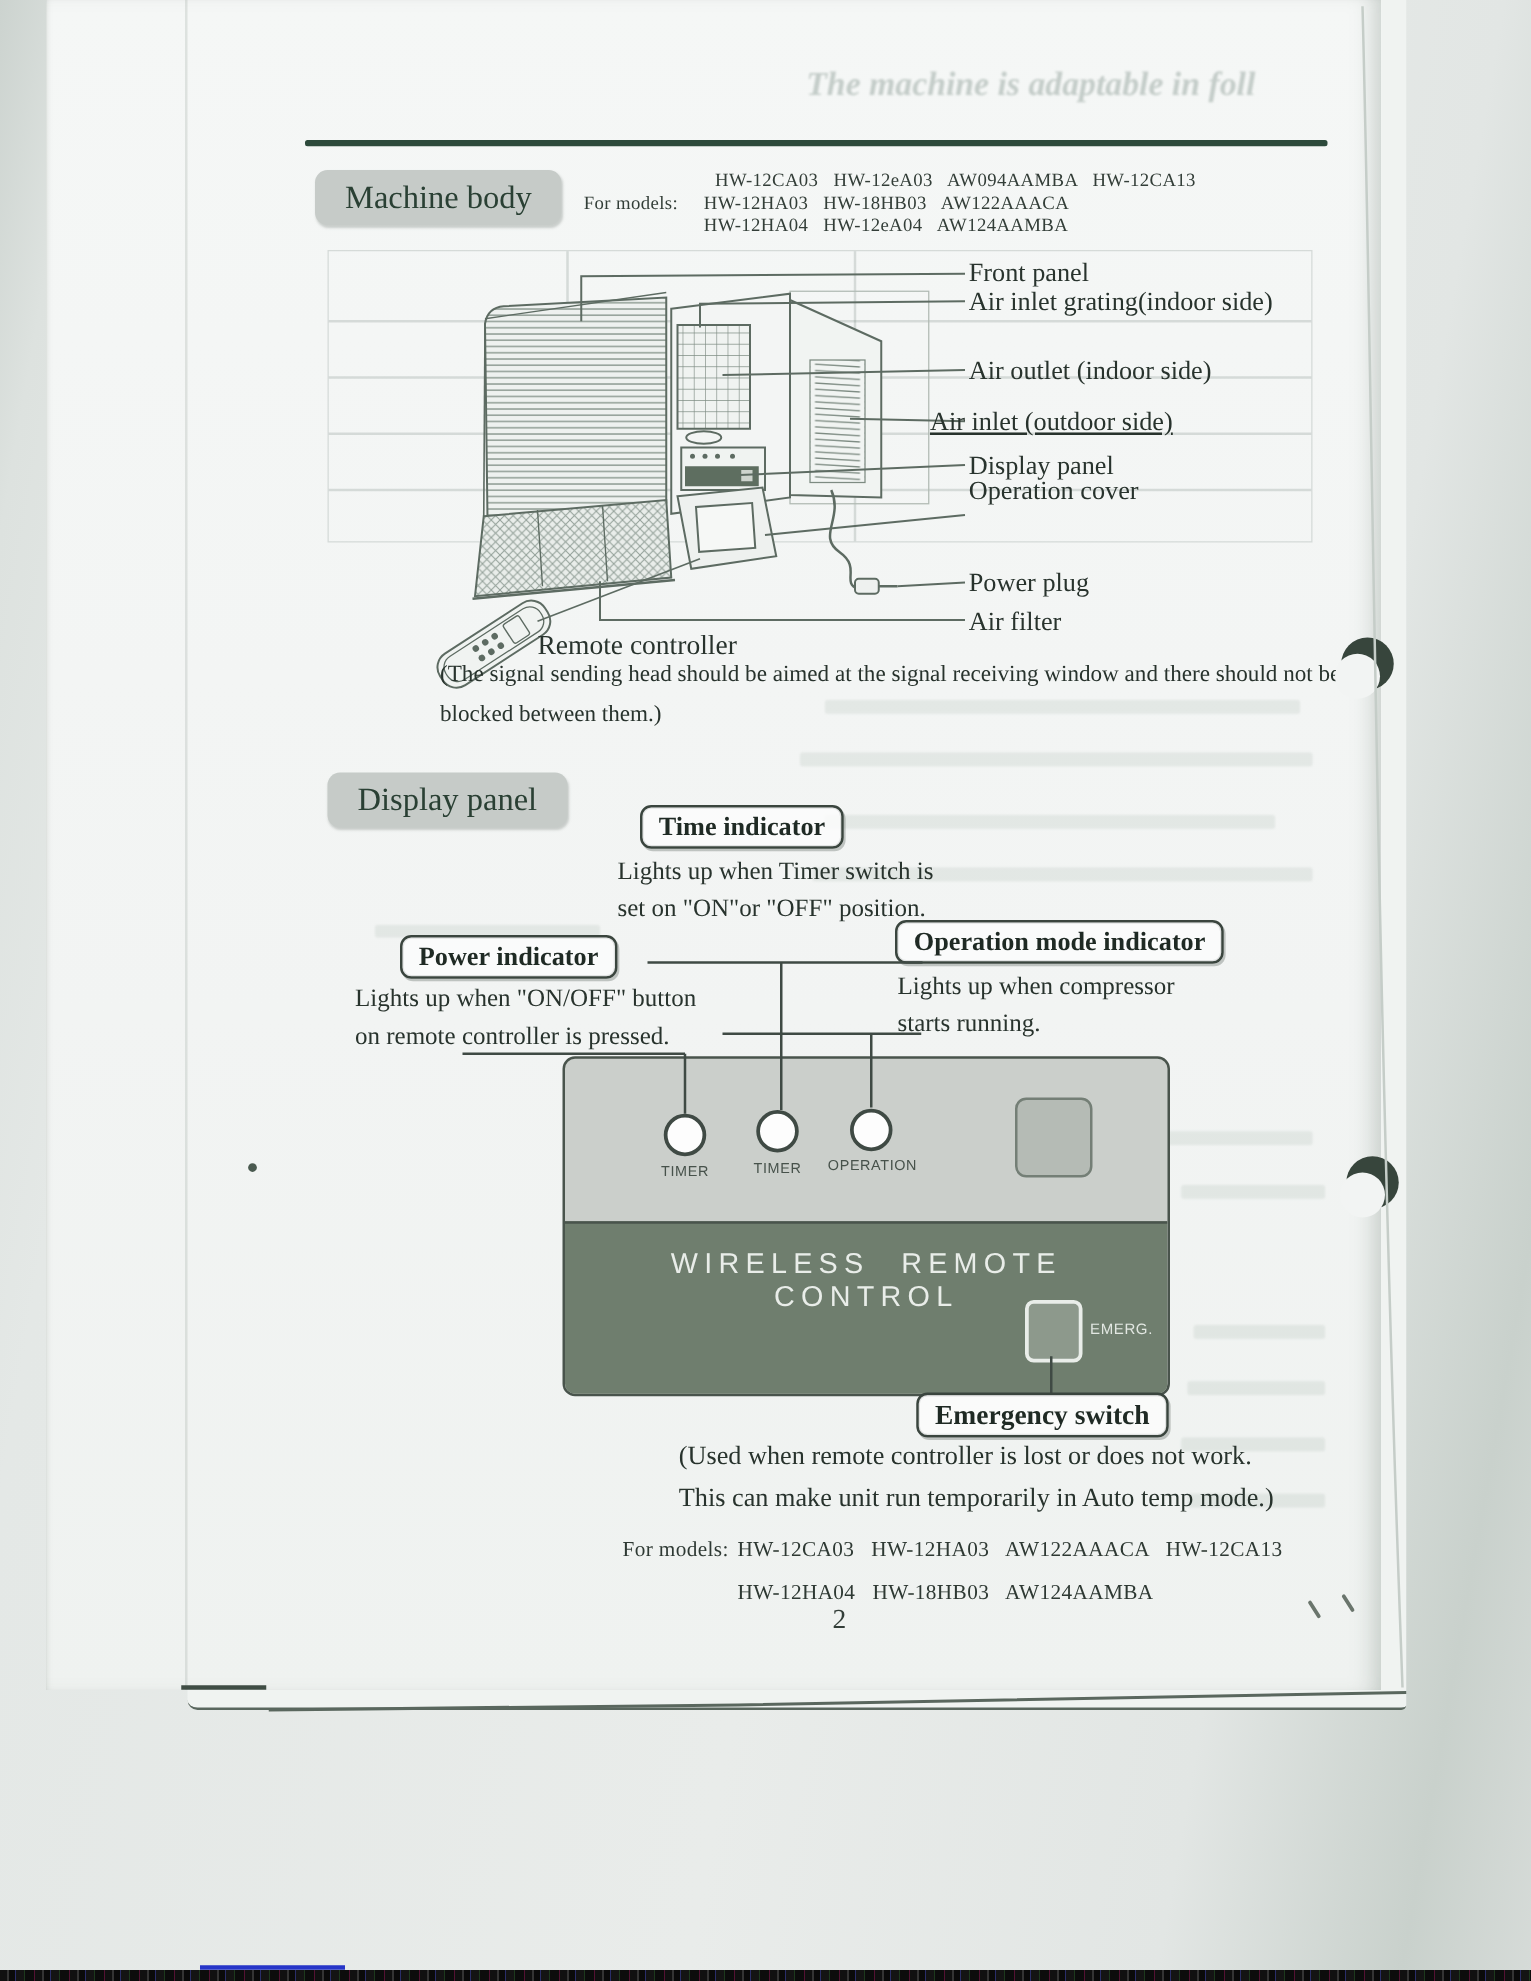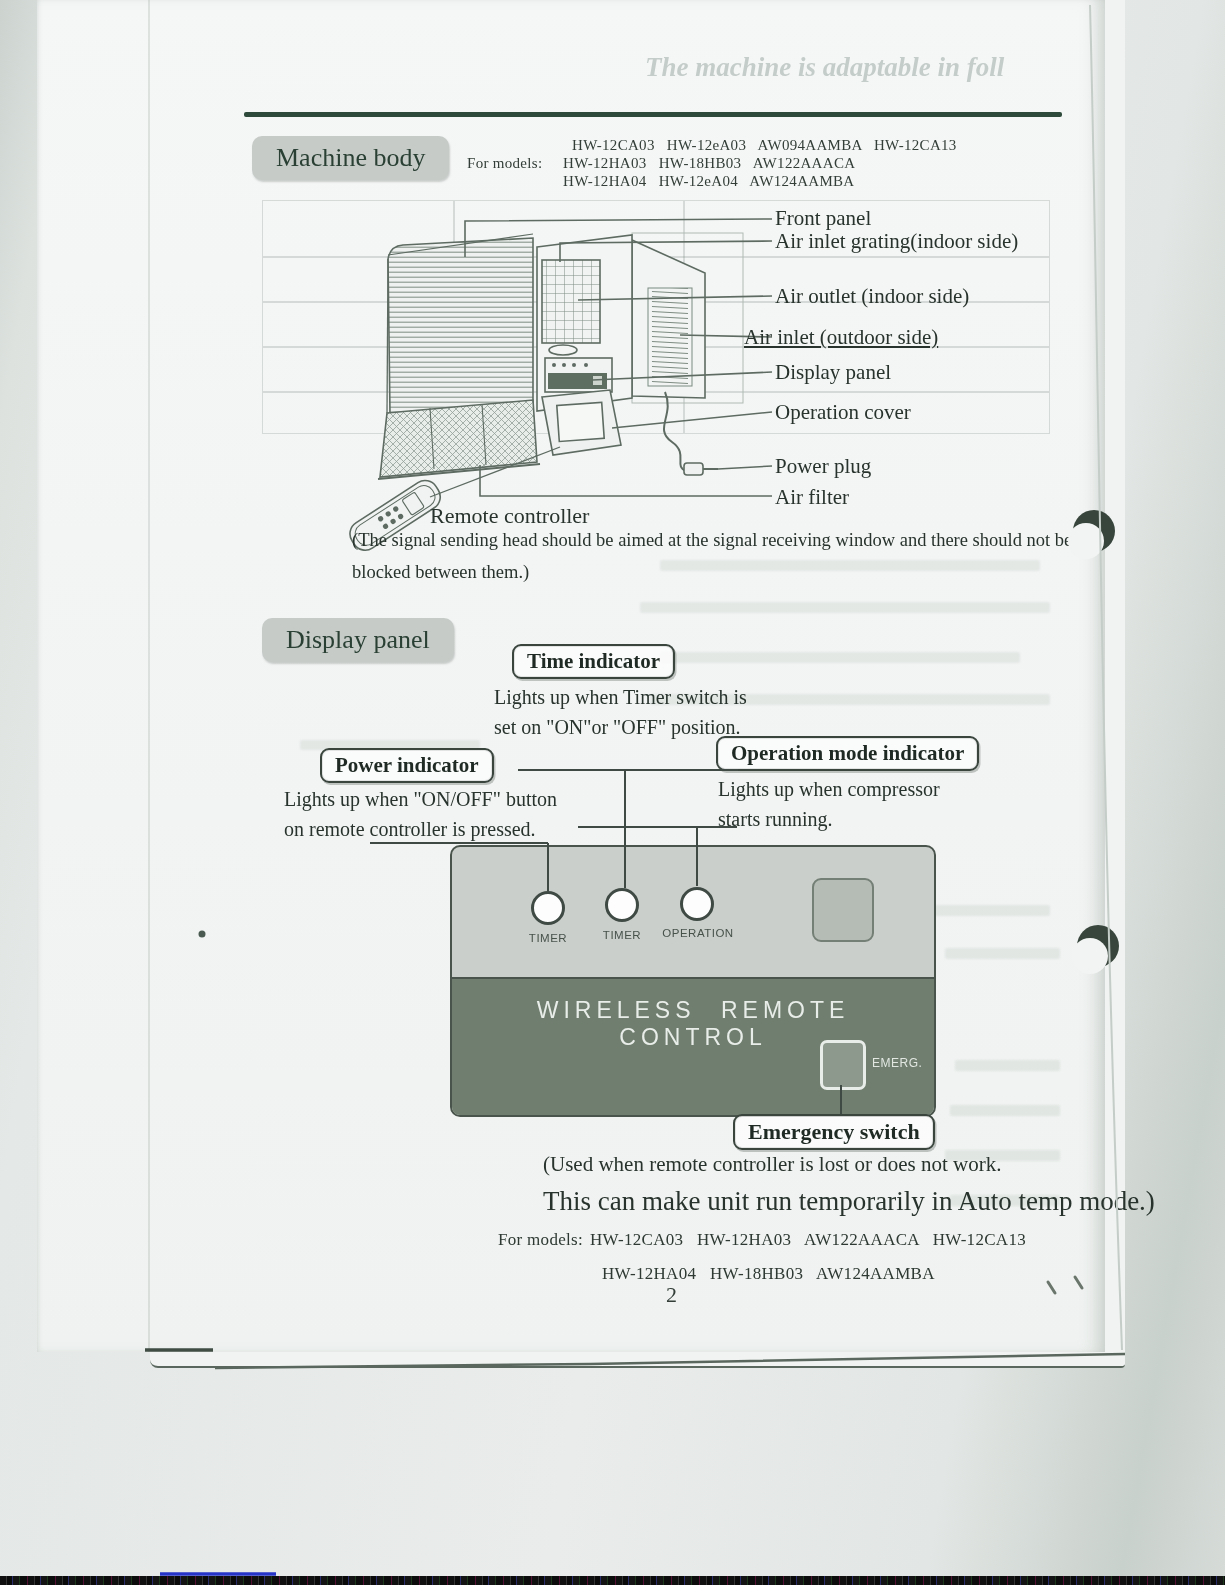--- a/index.html
+++ b/index.html
@@ -190,21 +190,21 @@
       <path d="M388 284 L442 281"></path>
       <path d="M150 280 L150 311 L442 311"></path>
     </g>
   </svg>
 
   <div class="abs part-label" style="left:775px;top:206px;">Front panel</div>
   <div class="abs part-label" style="left:775px;top:229px;">Air inlet grating(indoor side)</div>
   <div class="abs part-label" style="left:775px;top:284px;">Air outlet (indoor side)</div>
   <div class="abs part-label" style="left:744px;top:325px;text-decoration:underline;">Air inlet (outdoor side)</div>
   <div class="abs part-label" style="left:775px;top:360px;">Display panel</div>
-  <div class="abs part-label" style="left:775px;top:400px;">Operation cover</div>
+  <div class="abs part-label" style="left:775px;top:380px;">Operation cover</div>
   <div class="abs part-label" style="left:775px;top:454px;">Power plug</div>
   <div class="abs part-label" style="left:775px;top:485px;">Air filter</div>
 
   <div class="abs part-label" style="left:430px;top:503px;font-size:22px;">Remote controller</div>
   <div class="abs note" style="left:352px;top:530px;">(The signal sending head should be aimed at the signal receiving window and there should not be</div>
   <div class="abs note" style="left:352px;top:562px;">blocked between them.)</div>
 
   <div class="abs chip" style="left:262px;top:618px;">Display panel</div>
 
   <div class="abs callout" style="left:512px;top:644px;">Time indicator</div>
@@ -237,25 +237,25 @@
     <g stroke="#3f4a44" stroke-width="2" fill="none">
       <path d="M238 130 L458 130 M345 130 L345 248"></path>
       <path d="M90 203 L268 203 M268 203 L268 251"></path>
       <path d="M298 187 L457 187 M417 187 L417 246"></path>
       <path d="M561 445 L561 476"></path>
     </g>
   </svg>
 
   <div class="abs callout" style="left:733px;top:1114px;font-size:22px;">Emergency switch</div>
   <div class="abs desc" style="left:543px;top:1152px;font-size:21px;">(Used when remote controller is lost or does not work.</div>
-  <div class="abs desc" style="left:543px;top:1186px;font-size:27px;">This can make unit run temporarily in Auto temp mode.)</div>
+  <div class="abs desc" style="left:543px;top:1186px;font-size:21px;">This can make unit run temporarily in Auto temp mode.)</div>
 
   <div class="abs models-big" style="left:498px;top:1230px;">For models:</div>
   <div class="abs models-big" style="left:590px;top:1230px;">HW-12CA03   HW-12HA03   AW122AAACA   HW-12CA13</div>
-  <div class="abs models-big" style="left:590px;top:1264px;margin-left:12px;">HW-12HA04   HW-18HB03   AW124AAMBA</div>
+  <div class="abs models-big" style="left:590px;top:1264px;">HW-12HA04   HW-18HB03   AW124AAMBA</div>
 
   <div class="abs pgnum" style="left:666px;top:1282px;">2</div>
 
   <svg class="abs" style="left:0;top:0;pointer-events:none;" width="1225" height="1585" viewBox="0 0 1225 1585">
     <g>
       <circle cx="1094" cy="531" r="21" fill="#37453c"></circle>
       <circle cx="1086" cy="541" r="18" fill="#f2f4f3"></circle>
       <circle cx="1098" cy="946" r="21" fill="#37453c"></circle>
       <circle cx="1090" cy="956" r="18" fill="#f2f4f3"></circle>
       <path d="M145 1350 L213 1350" stroke="#3f4d44" stroke-width="3.5"></path>

